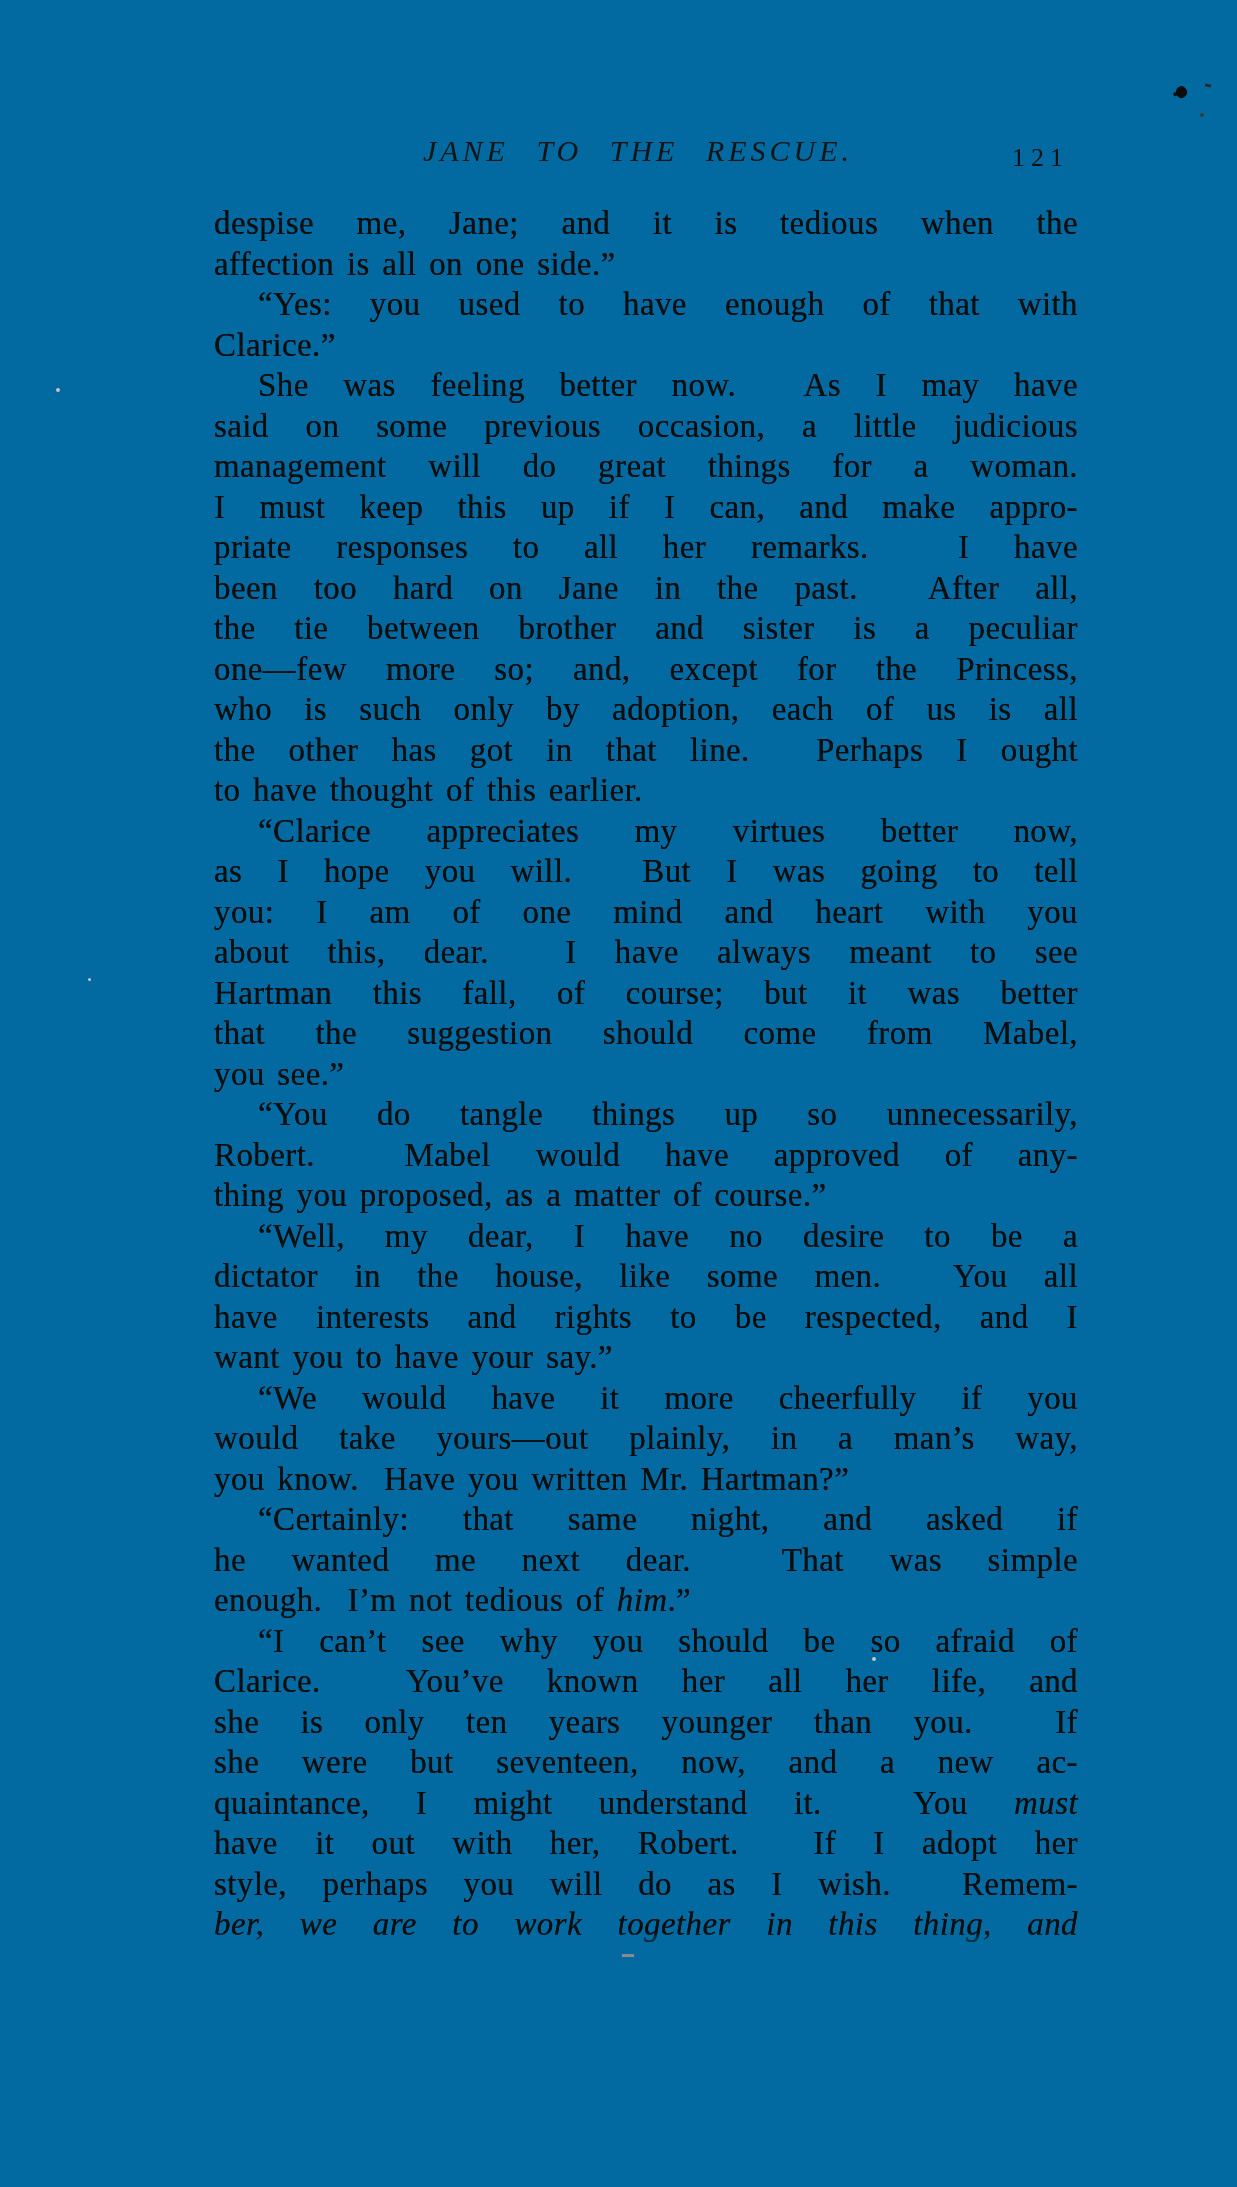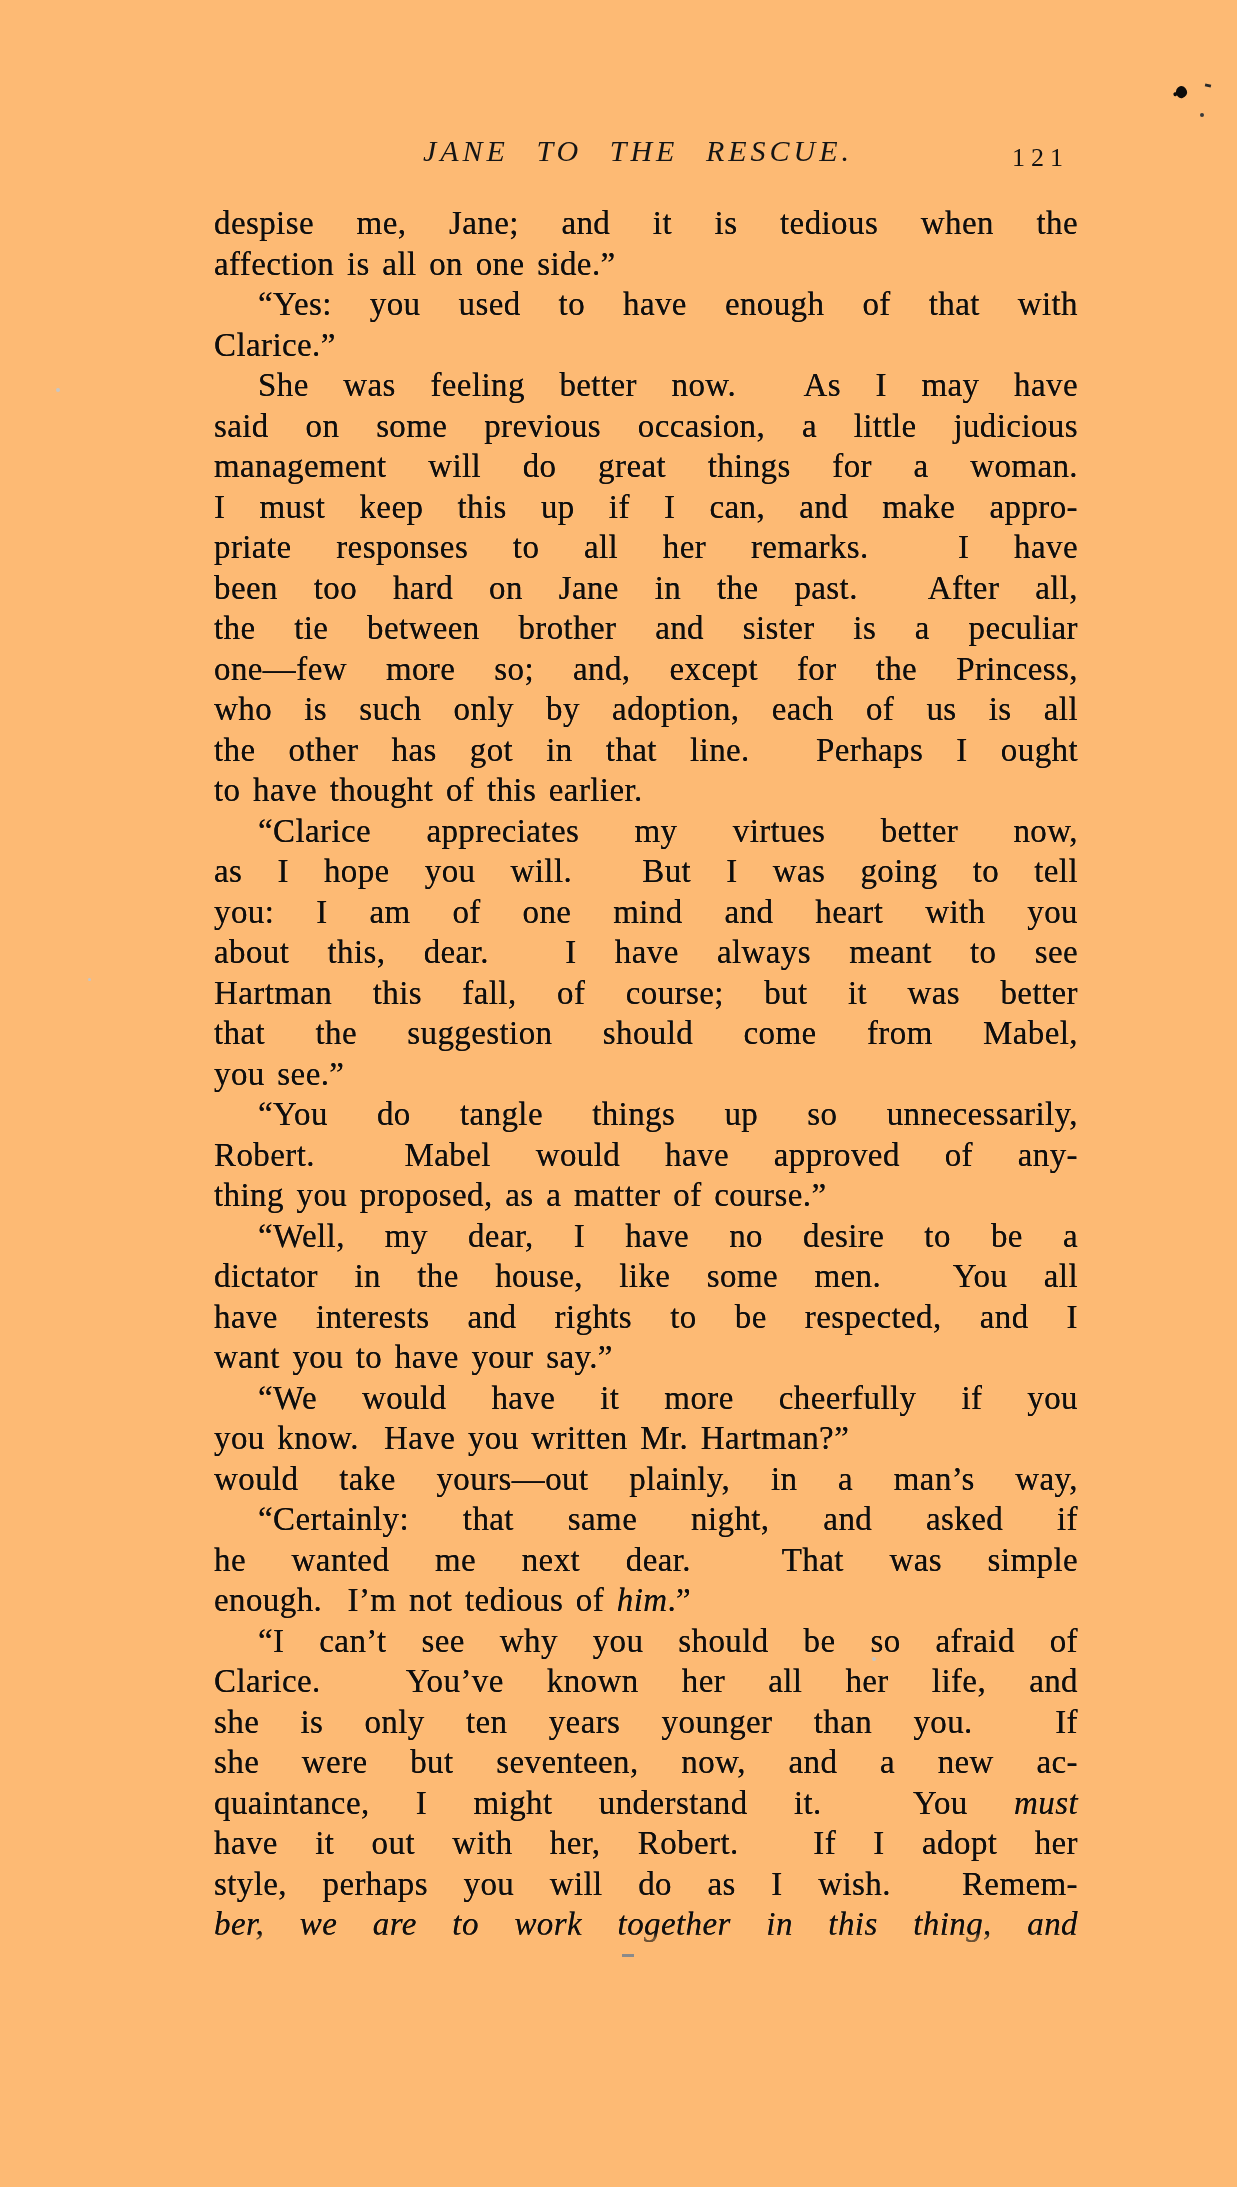--- a/index.html
+++ b/index.html
@@ -1,17 +1,17 @@
 <!DOCTYPE html>
 <html><head>
 <meta charset="utf-8">
 <style>
   html,body{margin:0;padding:0;background:#ffffff;}
   .page{
-    position:relative;width:1237px;height:2187px;background:#fdba74;
+    position:relative;width:1237px;height:2187px;background:#0369a1;
     font-family:"Liberation Serif","DejaVu Serif",serif;color:#0e0e0e;overflow:hidden;
   }
   .head-title{
     position:absolute;left:206px;top:134px;width:864px;text-align:center;
     font-style:italic;font-size:30px;letter-spacing:4px;word-spacing:16px;white-space:pre;
     color:#151515;
   }
   .page-num{
     position:absolute;left:1012px;top:143px;font-size:26px;letter-spacing:6px;color:#111;
   }
@@ -86,22 +86,22 @@
       <div class="line justify"><span>that the suggestion should come from Mabel,</span></div>
       <div class="line"><span>you see.”</span></div>
       <div class="line justify indent"><span>“You do tangle things up so unnecessarily,</span></div>
       <div class="line justify"><span>Robert.  Mabel would have approved of any-</span></div>
       <div class="line"><span>thing you proposed, as a matter of course.”</span></div>
       <div class="line justify indent"><span>“Well, my dear, I have no desire to be a</span></div>
       <div class="line justify"><span>dictator in the house, like some men.  You all</span></div>
       <div class="line justify"><span>have interests and rights to be respected, and I</span></div>
       <div class="line"><span>want you to have your say.”</span></div>
       <div class="line justify indent"><span>“We would have it more cheerfully if you</span></div>
+      <div class="line justify"><span>would take yours—out plainly, in a man’s way,</span></div>
       <div class="line"><span>you know.  Have you written Mr. Hartman?”</span></div>
-      <div class="line justify"><span>would take yours—out plainly, in a man’s way,</span></div>
       <div class="line justify indent"><span>“Certainly: that same night, and asked if</span></div>
       <div class="line justify"><span>he wanted me next dear.  That was simple</span></div>
       <div class="line"><span>enough.  I’m not tedious of </span><i>him</i><span>.”</span></div>
       <div class="line justify indent"><span>“I can’t see why you should be so afraid of</span></div>
       <div class="line justify"><span>Clarice.  You’ve known her all her life, and</span></div>
       <div class="line justify"><span>she is only ten years younger than you.  If</span></div>
       <div class="line justify"><span>she were but seventeen, now, and a new ac-</span></div>
       <div class="line justify"><span>quaintance, I might understand it.  You </span><i>must</i></div>
       <div class="line justify"><span>have it out with her, Robert.  If I adopt her</span></div>
       <div class="line justify"><span>style, perhaps you will do as I wish.  Remem-</span></div>

